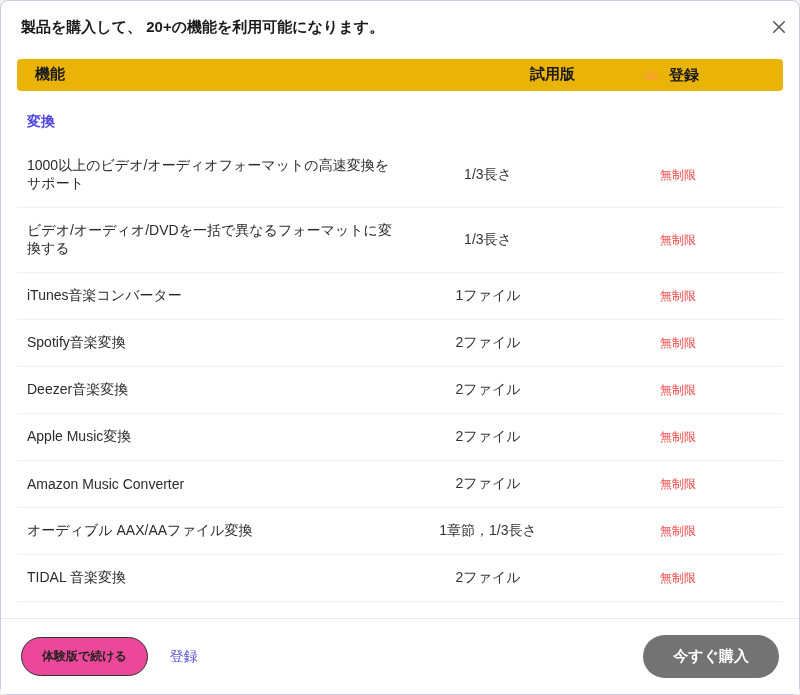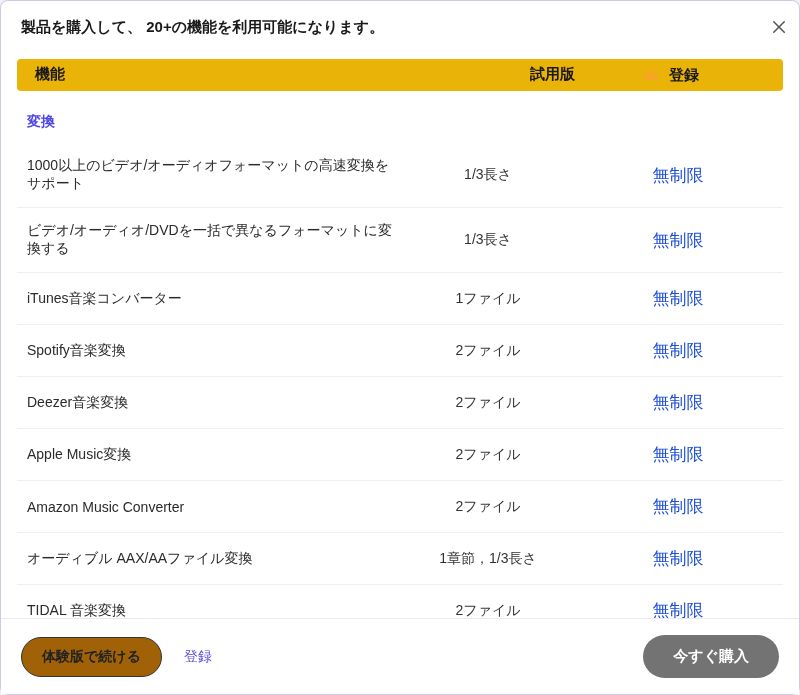--- a/index.html
+++ b/index.html
@@ -90,43 +90,43 @@
       font-size: 14px;
       color: #2b2b2b;
     }
     .row:last-child { border-bottom: none; }
     .cell-center {
       text-align: center;
       color: #333;
     }
     .cell-unlimited {
       text-align: center;
-      color: #1d4ed8;
-      font-size: 17px;
+      color: #ef4444;
+      font-size: 12px;
     }
     .modal-footer {
       border-top: 1px solid #eaeaea;
       padding: 16px 20px;
       display: flex;
       align-items: center;
       justify-content: space-between;
       background: #fff;
     }
     .footer-left {
       display: flex;
       align-items: center;
       gap: 22px;
     }
     .btn-outline {
       border: 1.5px solid #333;
-      background: #a16207;
+      background: #ec4899;
       color: #222;
       border-radius: 999px;
       padding: 10px 20px;
-      font-size: 14px;
+      font-size: 12px;
       font-weight: 600;
       cursor: pointer;
     }
     .link-register {
       color: #5a52d8;
       font-size: 14px;
       cursor: pointer;
     }
     .btn-primary {
       background: #737373;

